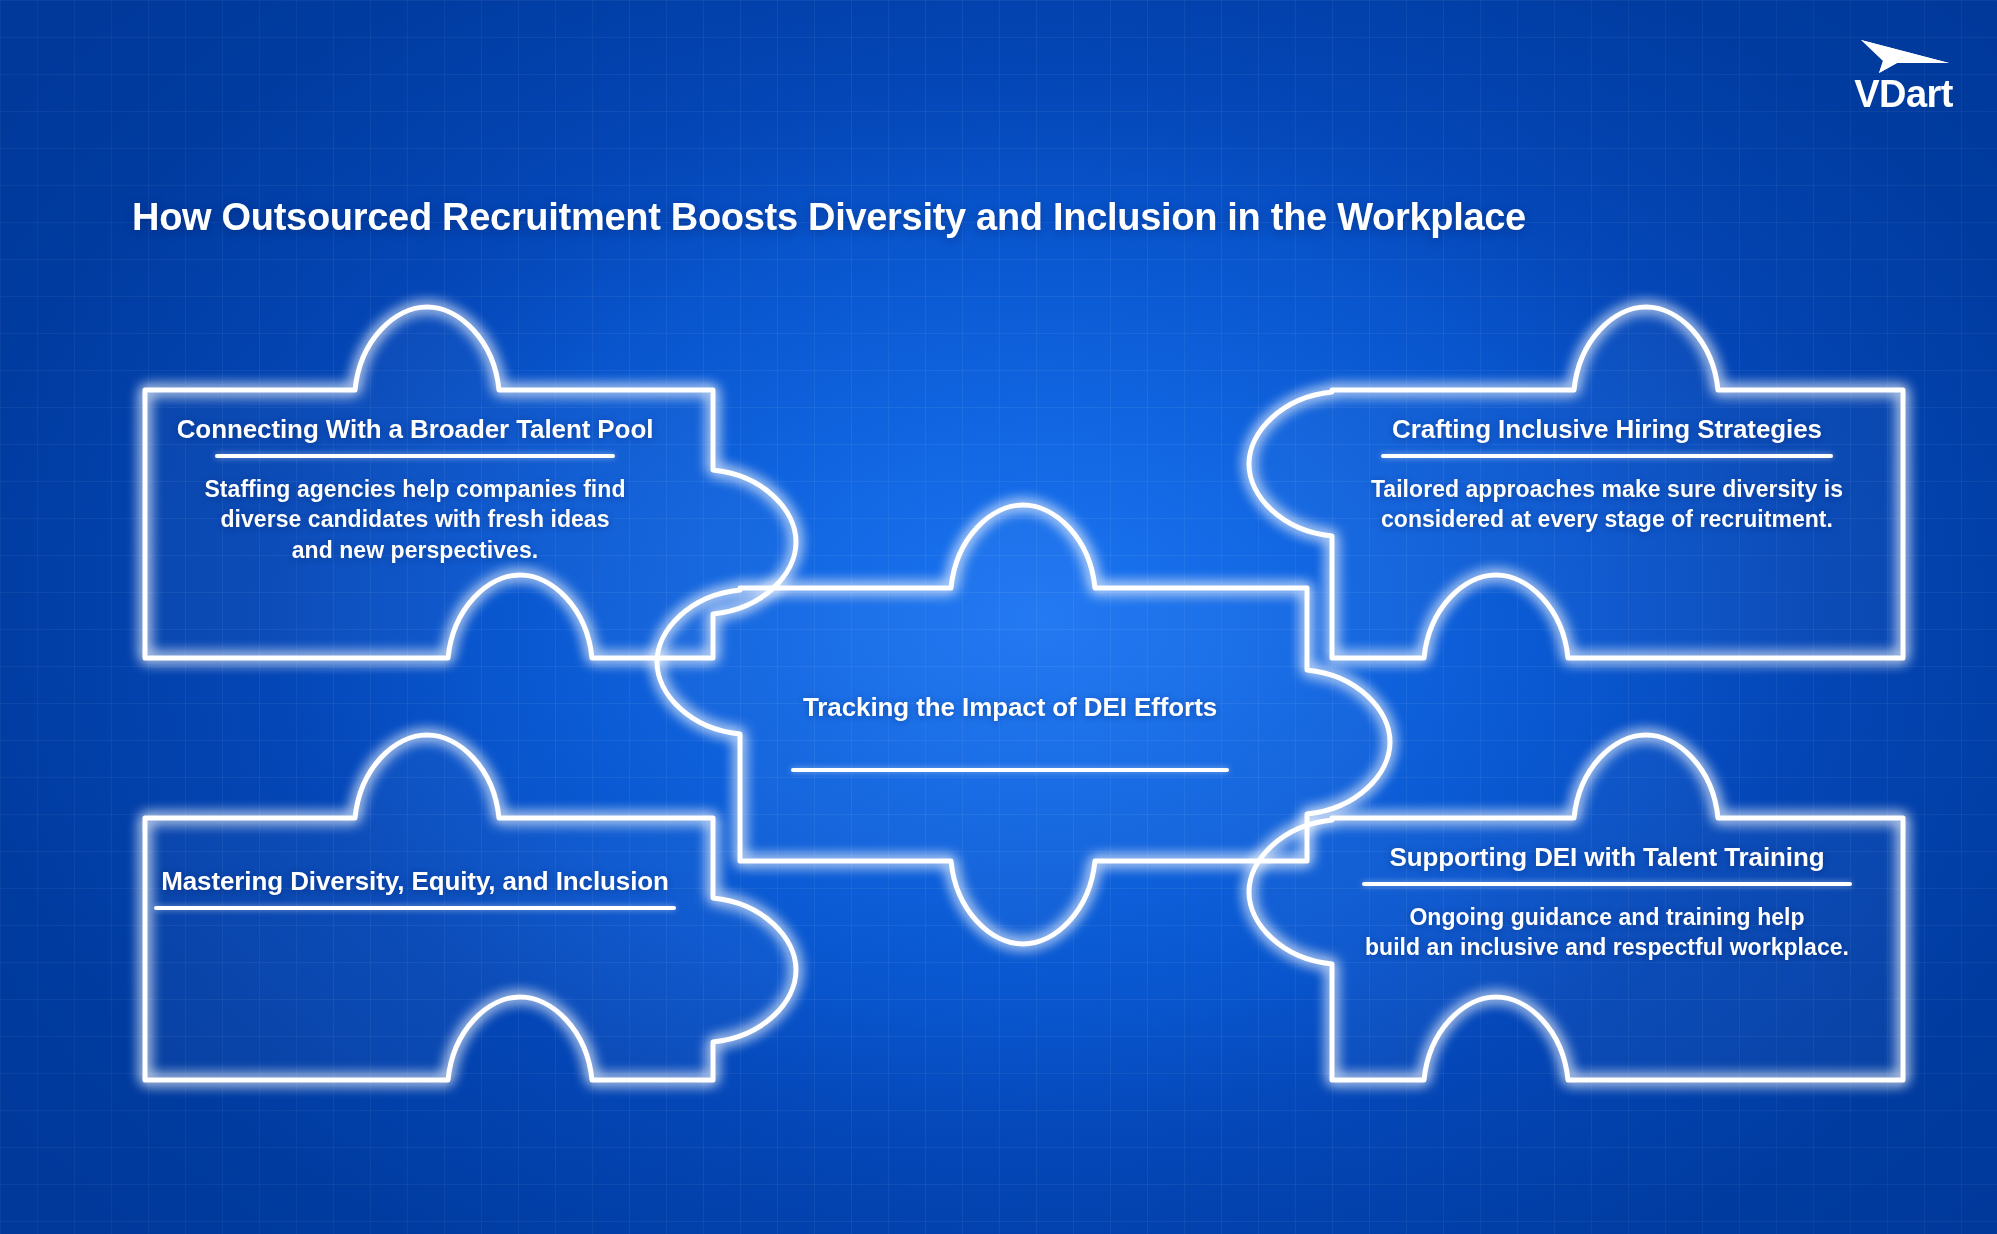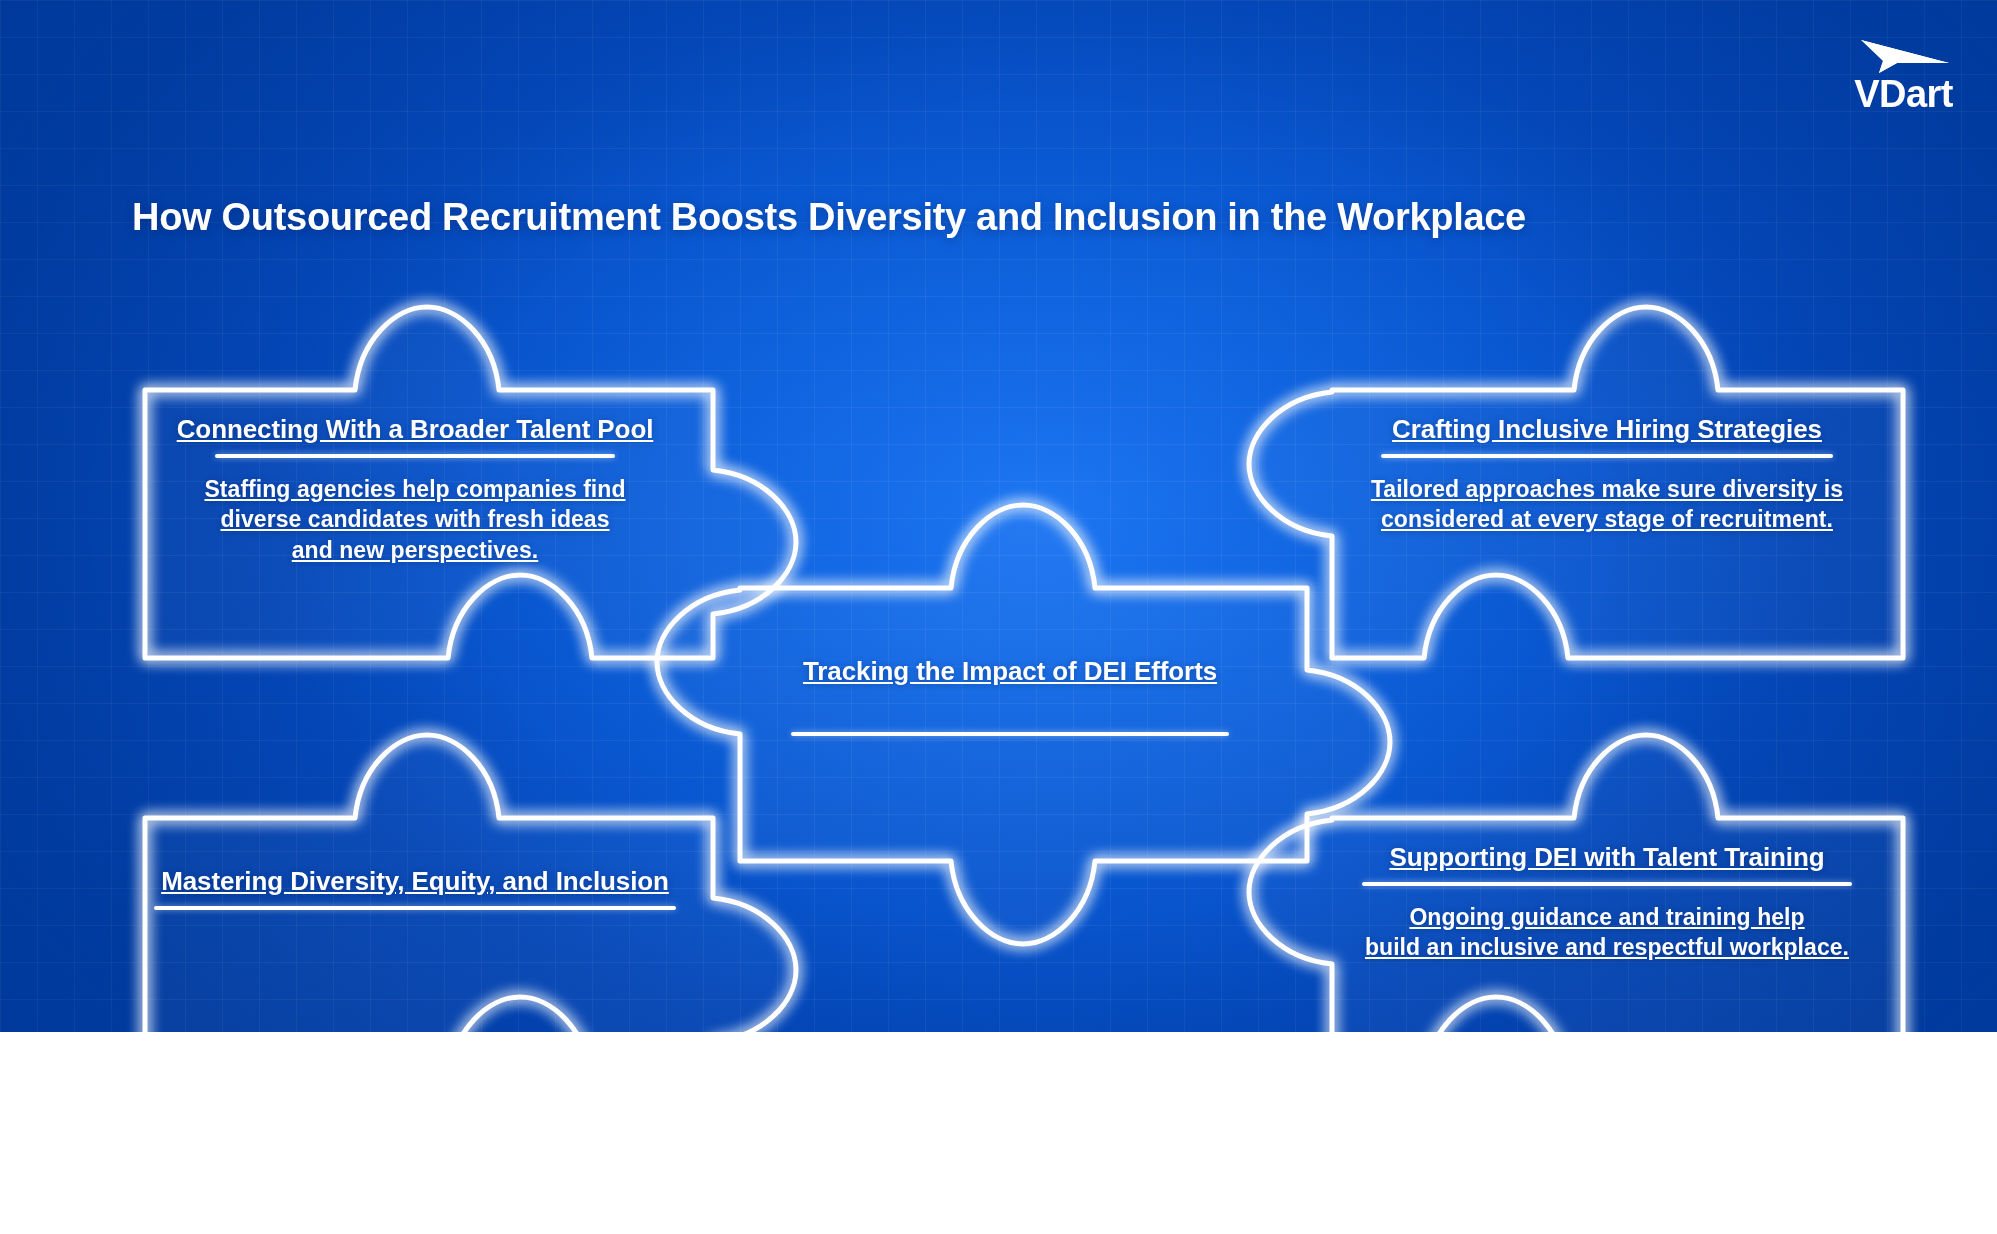--- a/index.html
+++ b/index.html
@@ -3,21 +3,21 @@
 <meta charset="utf-8">
 <style>
   * { margin:0; padding:0; box-sizing:border-box; }
   html, body {
     width:1997px; height:1234px;
     overflow:hidden;
     font-family:"Liberation Sans", sans-serif;
   }
   #stage {
     position:relative;
-    width:1997px; height:1032px;
+    width:1997px; height:1234px;
     background:
       radial-gradient(ellipse 1100px 760px at 52% 50%,
         #1d76f2 0%, #1368e4 22%, #0a59d2 46%, #0449bd 70%, #0041ad 100%);
     overflow:hidden;
   }
   
   #grid {
     position:absolute; inset:0;
     background-image:
       linear-gradient(to right, rgba(255,255,255,0.055) 1px, transparent 1px),
@@ -62,42 +62,42 @@
     stroke-width:5;
     stroke-linejoin:round;
     stroke-linecap:round;
     filter:url(#pglow);
   }
 
   
   .card {
     position:absolute; z-index:6;
     display:flex; flex-direction:column; align-items:center;
-    text-align:center; color:#ffffff;text-decoration:underline;
+    text-align:center; color:#ffffff;
   }
   .card .hd {
     font-size:26px; font-weight:700; letter-spacing:-0.1px;
     white-space:nowrap; line-height:1.15;
     text-shadow:0 1px 6px rgba(0,20,70,0.35);
   }
   .card .rule {
     height:4px; background:#ffffff; border-radius:2px;
     margin-top:9px; margin-bottom:16px;
     box-shadow:0 0 6px rgba(255,255,255,0.45);
   }
   .card .bd {
     font-size:23px; font-weight:700; line-height:1.33;
     letter-spacing:0.05px;
     text-shadow:0 1px 6px rgba(0,20,70,0.35);
     white-space:pre-line;
   }
 
   #card-tl { left:145px;  top:415px; width:540px; }
   #card-tr { left:1337px; top:415px; width:540px; }
-  #card-c  { left:740px;  top:657px; width:540px;gap:36px; }
+  #card-c  { left:740px;  top:693px; width:540px;gap:36px; }
   #card-bl { left:145px;  top:843px; width:540px;margin-top:24px; }
   #card-br { left:1337px; top:843px; width:540px; }
 
   #card-tl .rule { width:400px; }
   #card-tr .rule { width:452px; }
   #card-c  .rule { width:438px; }
   #card-bl .rule { width:522px; }
   #card-br .rule { width:490px; }
 </style>
 </head>

